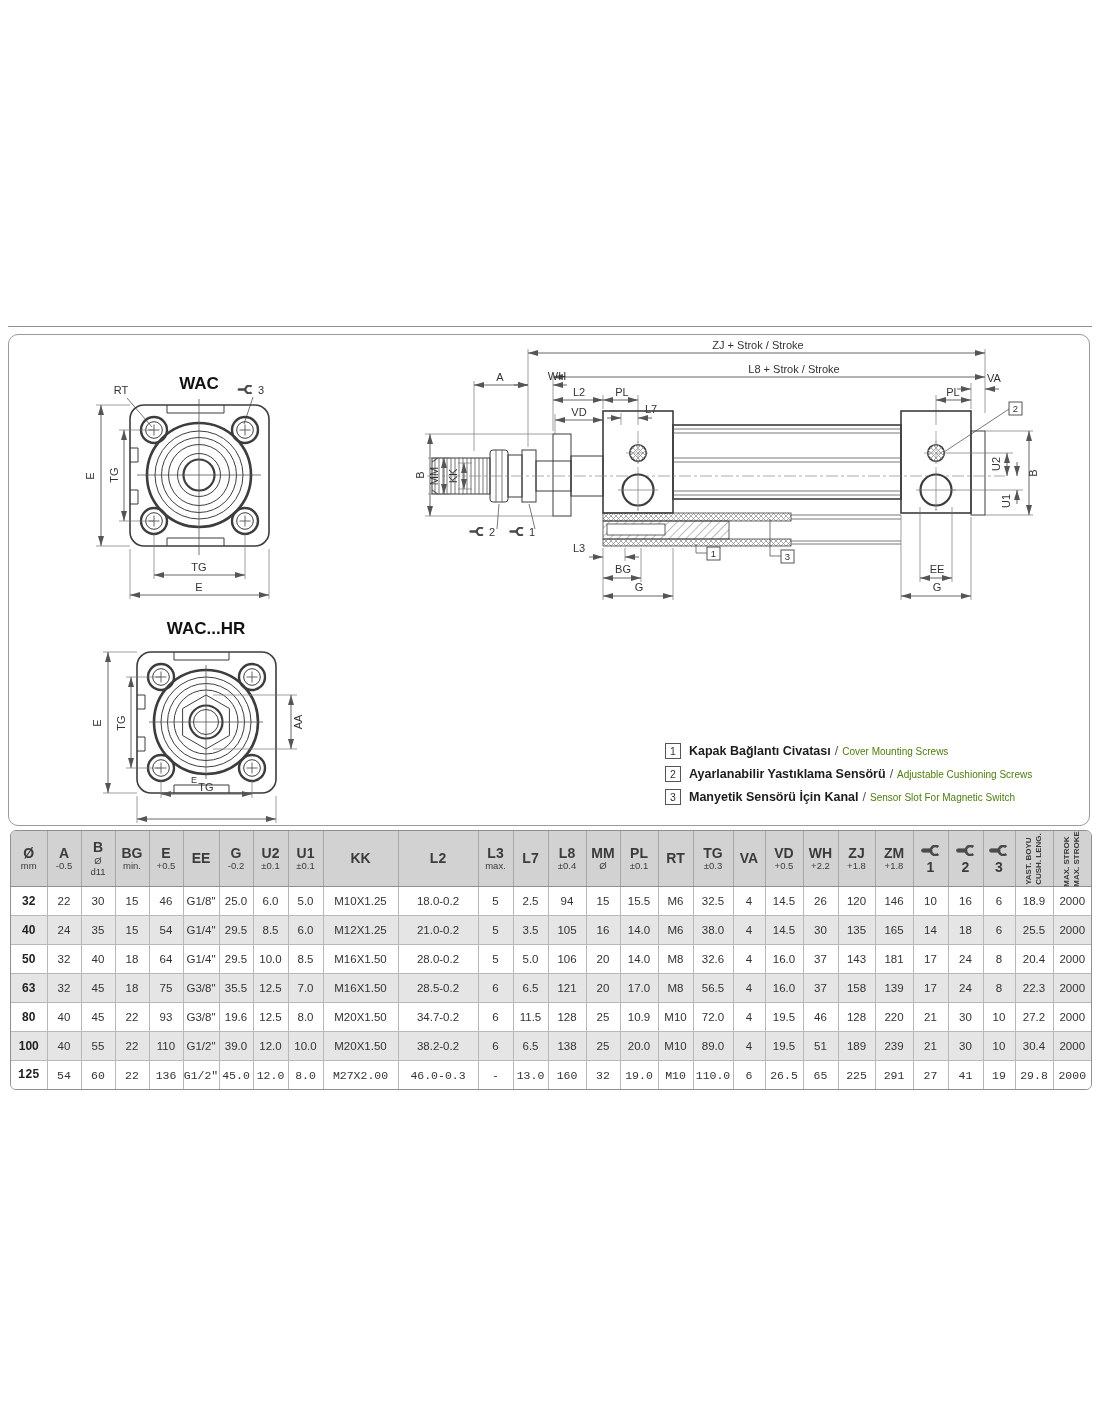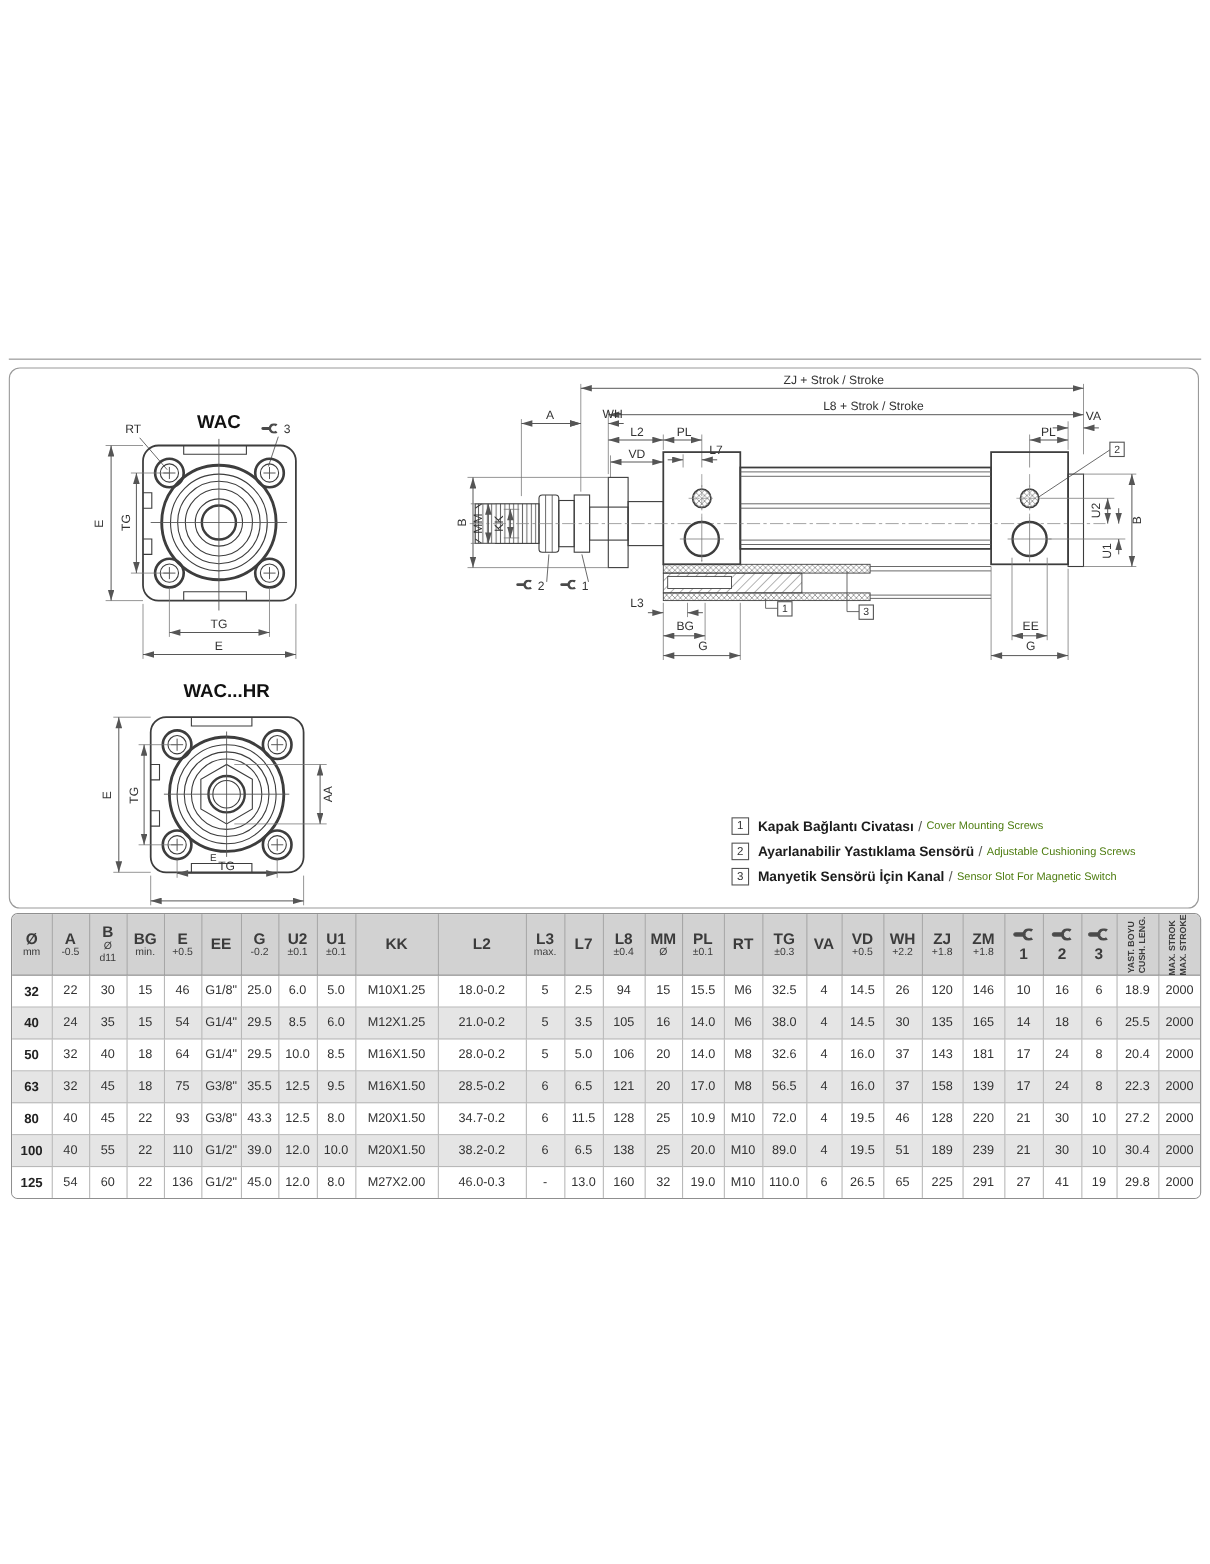--- a/index.html
+++ b/index.html
@@ -25,21 +25,21 @@
            font-size:10.5px;color:#333;margin-right:8px;flex:0 0 auto;}
   .leg-tr{font-weight:bold;font-size:12.5px;color:#1c1c1c;}
   .leg-sep{margin:0 4px;color:#555;font-size:12.5px;}
   .leg-en{color:#4d7c0f;font-size:10px;}
   
   .tablewrap{position:absolute;left:10px;top:830px;width:1080px;border:1px solid #8f8f8f;border-radius:6px;overflow:hidden;box-sizing:content-box;}
   table.dim{border-collapse:collapse;table-layout:fixed;width:1080px;}
   table.dim th{background:#d2d2d2;border-right:1px solid #a6a6a6;border-bottom:1px solid #8f8f8f;height:55px;
       padding:0;vertical-align:middle;text-align:center;}
   table.dim th:last-child,table.dim td:last-child{border-right:none;}
-  table.dim tr:last-child td{border-bottom:none;}
+  table.dim tr:last-child td{border-bottom:none;font-family:Liberation Mono, monospace;}
   th .main{font-size:14px;font-weight:bold;color:#3b3b3b;line-height:1.05;}
   th .sub{font-size:9.5px;font-weight:normal;color:#3b3b3b;margin-top:1px;line-height:1.05;}
   th .wrench{line-height:1;margin-bottom:1px;}
   .vwrap{position:relative;height:55px;}
   .vtext{position:absolute;left:50%;top:50%;transform:translate(-50%,-50%) rotate(-90deg);
          font-size:8px;font-weight:bold;color:#3b3b3b;line-height:1.3;text-align:left;white-space:nowrap;}
   table.dim td{border-right:1px solid #b8b8b8;border-bottom:1px solid #b8b8b8;font-size:11.5px;color:#333;
       text-align:center;height:28px;padding:0;background:#fff;}
   table.dim tr.shade td{background:#e5e5e5;}
   table.dim td.first{font-weight:bold;font-size:12px;color:#222;}
@@ -604,21 +604,21 @@
         </tr>
         <tr class="shade">
           <td class="first">63</td>
           <td>32</td>
           <td>45</td>
           <td>18</td>
           <td>75</td>
           <td>G3/8"</td>
           <td>35.5</td>
           <td>12.5</td>
-          <td>9.5</td>
+          <td>7.0</td>
           <td>M16X1.50</td>
           <td>28.5-0.2</td>
           <td>6</td>
           <td>6.5</td>
           <td>121</td>
           <td>20</td>
           <td>17.0</td>
           <td>M8</td>
           <td>56.5</td>
           <td>4</td>
@@ -632,21 +632,21 @@
           <td>22.3</td>
           <td>2000</td>
         </tr>
         <tr>
           <td class="first">80</td>
           <td>40</td>
           <td>45</td>
           <td>22</td>
           <td>93</td>
           <td>G3/8"</td>
-          <td>43.3</td>
+          <td>19.6</td>
           <td>12.5</td>
           <td>8.0</td>
           <td>M20X1.50</td>
           <td>34.7-0.2</td>
           <td>6</td>
           <td>11.5</td>
           <td>128</td>
           <td>25</td>
           <td>10.9</td>
           <td>M10</td>

